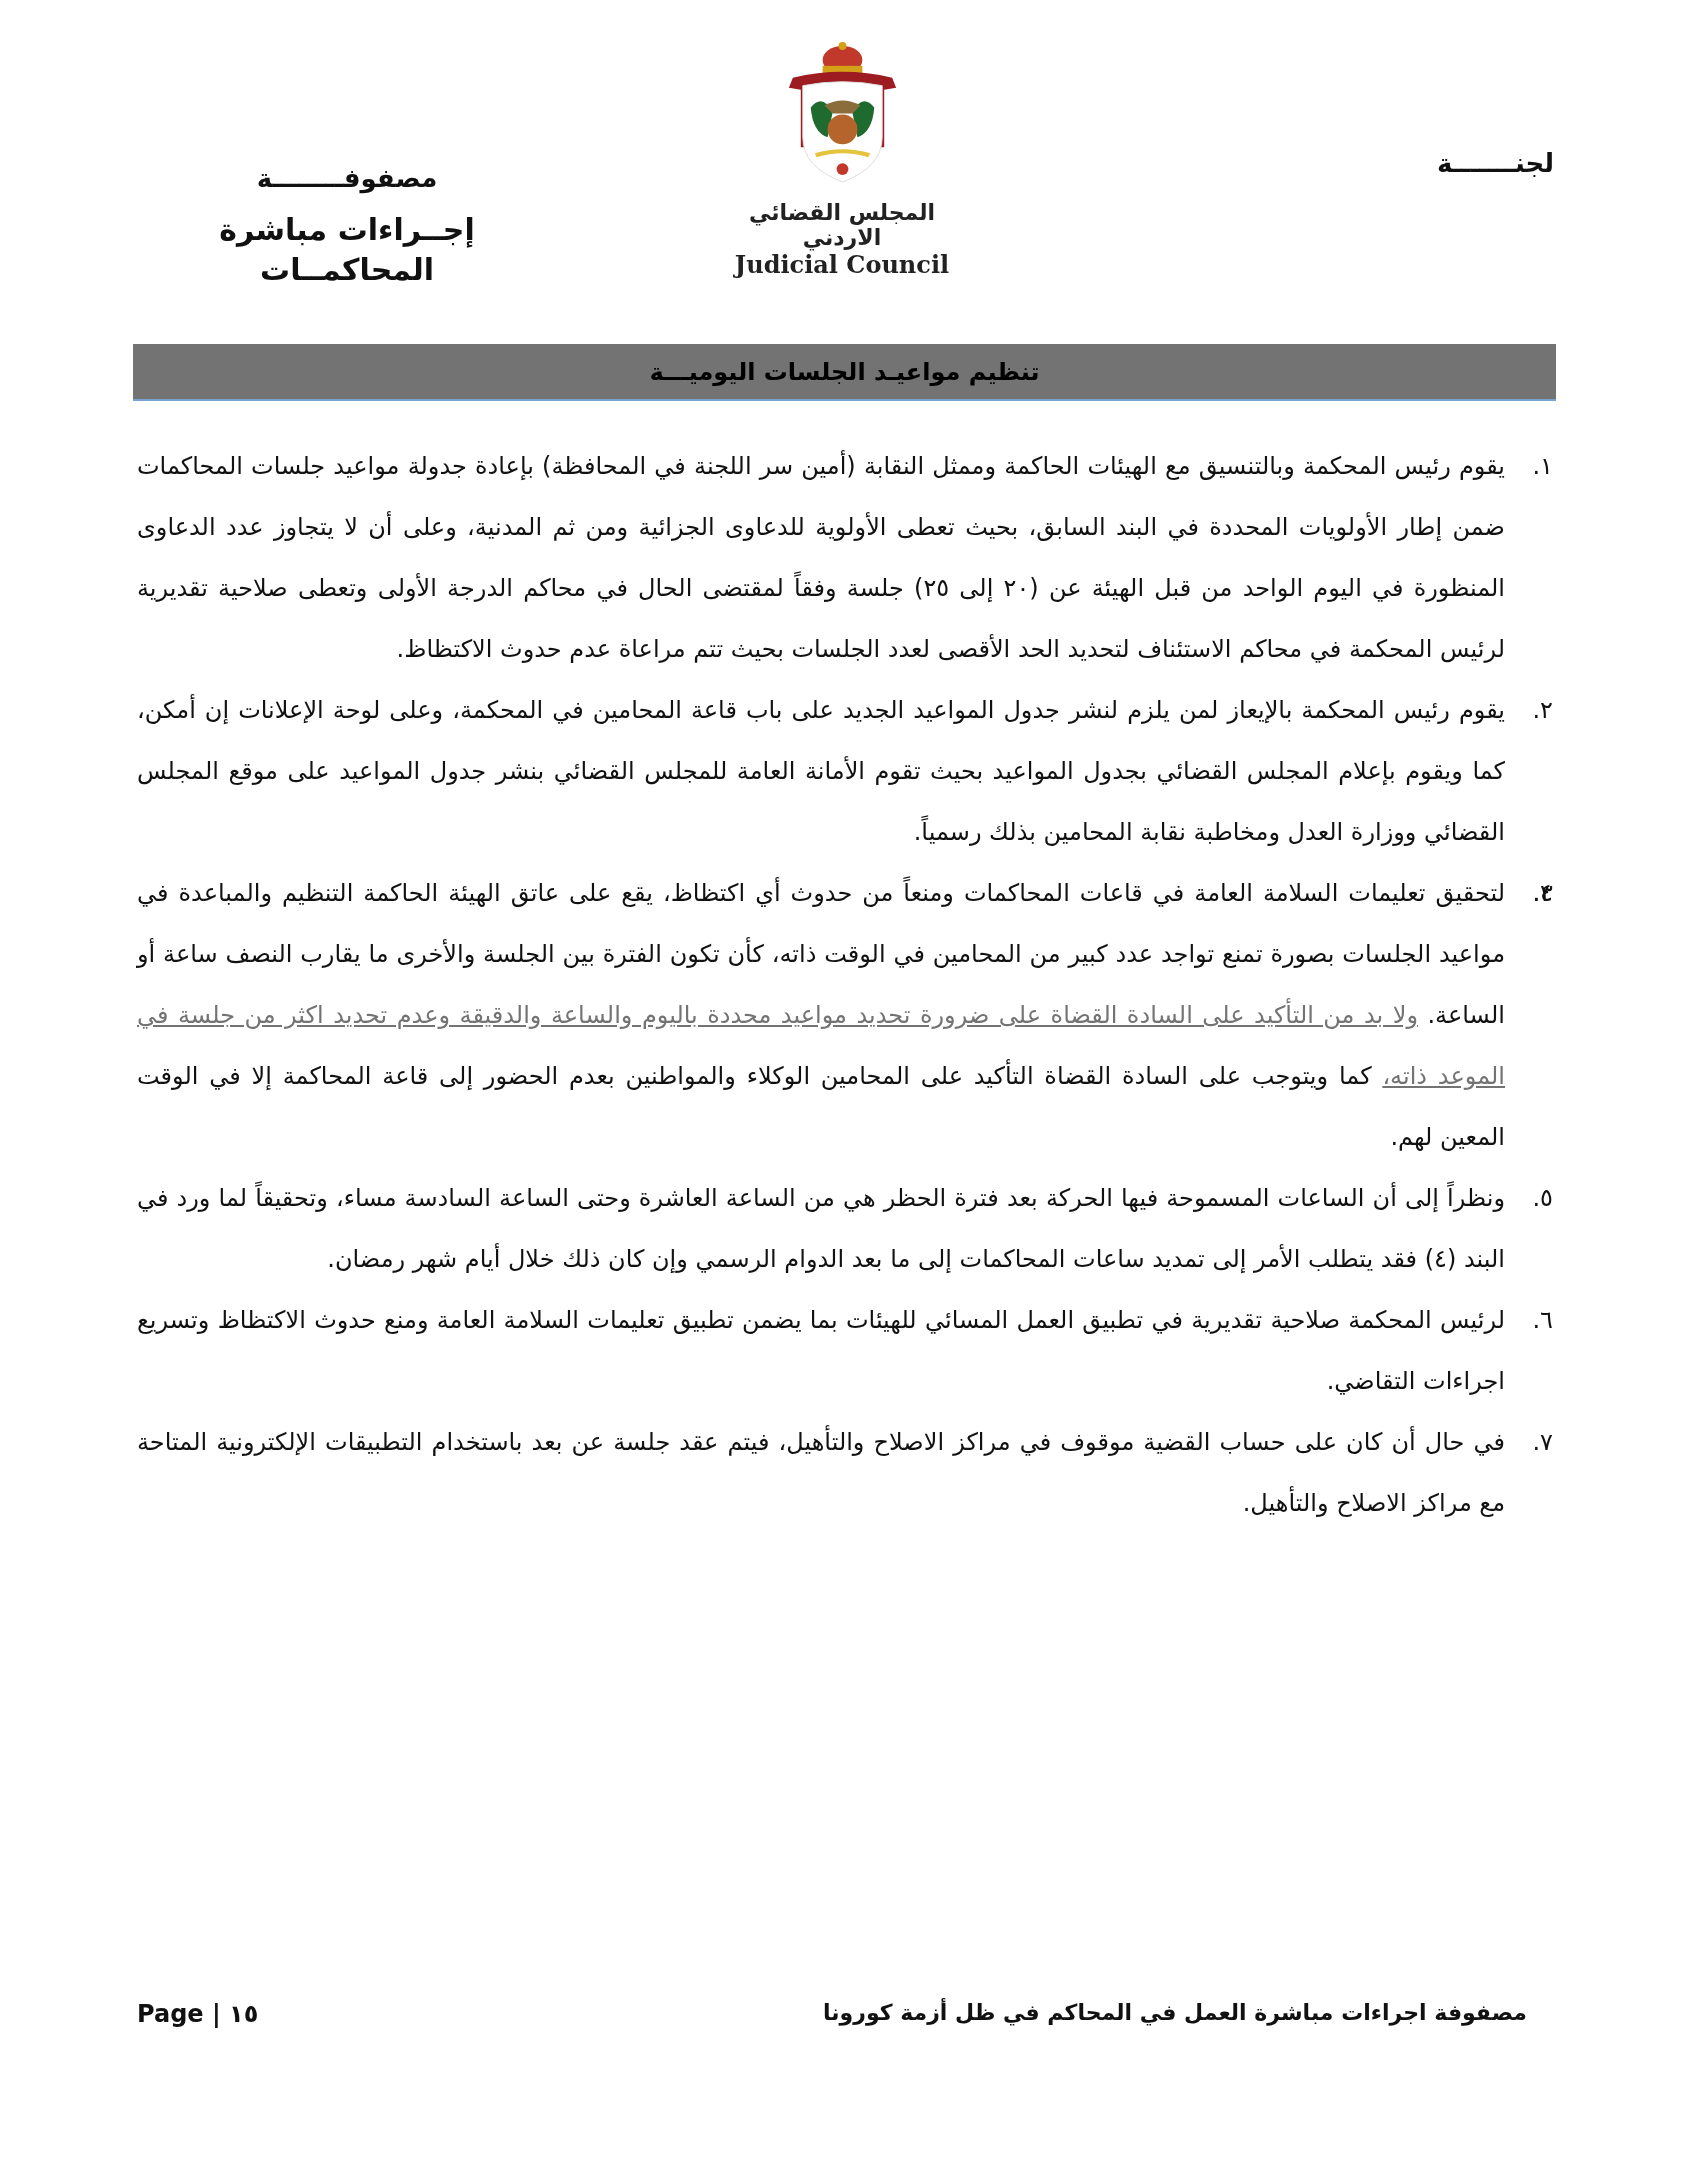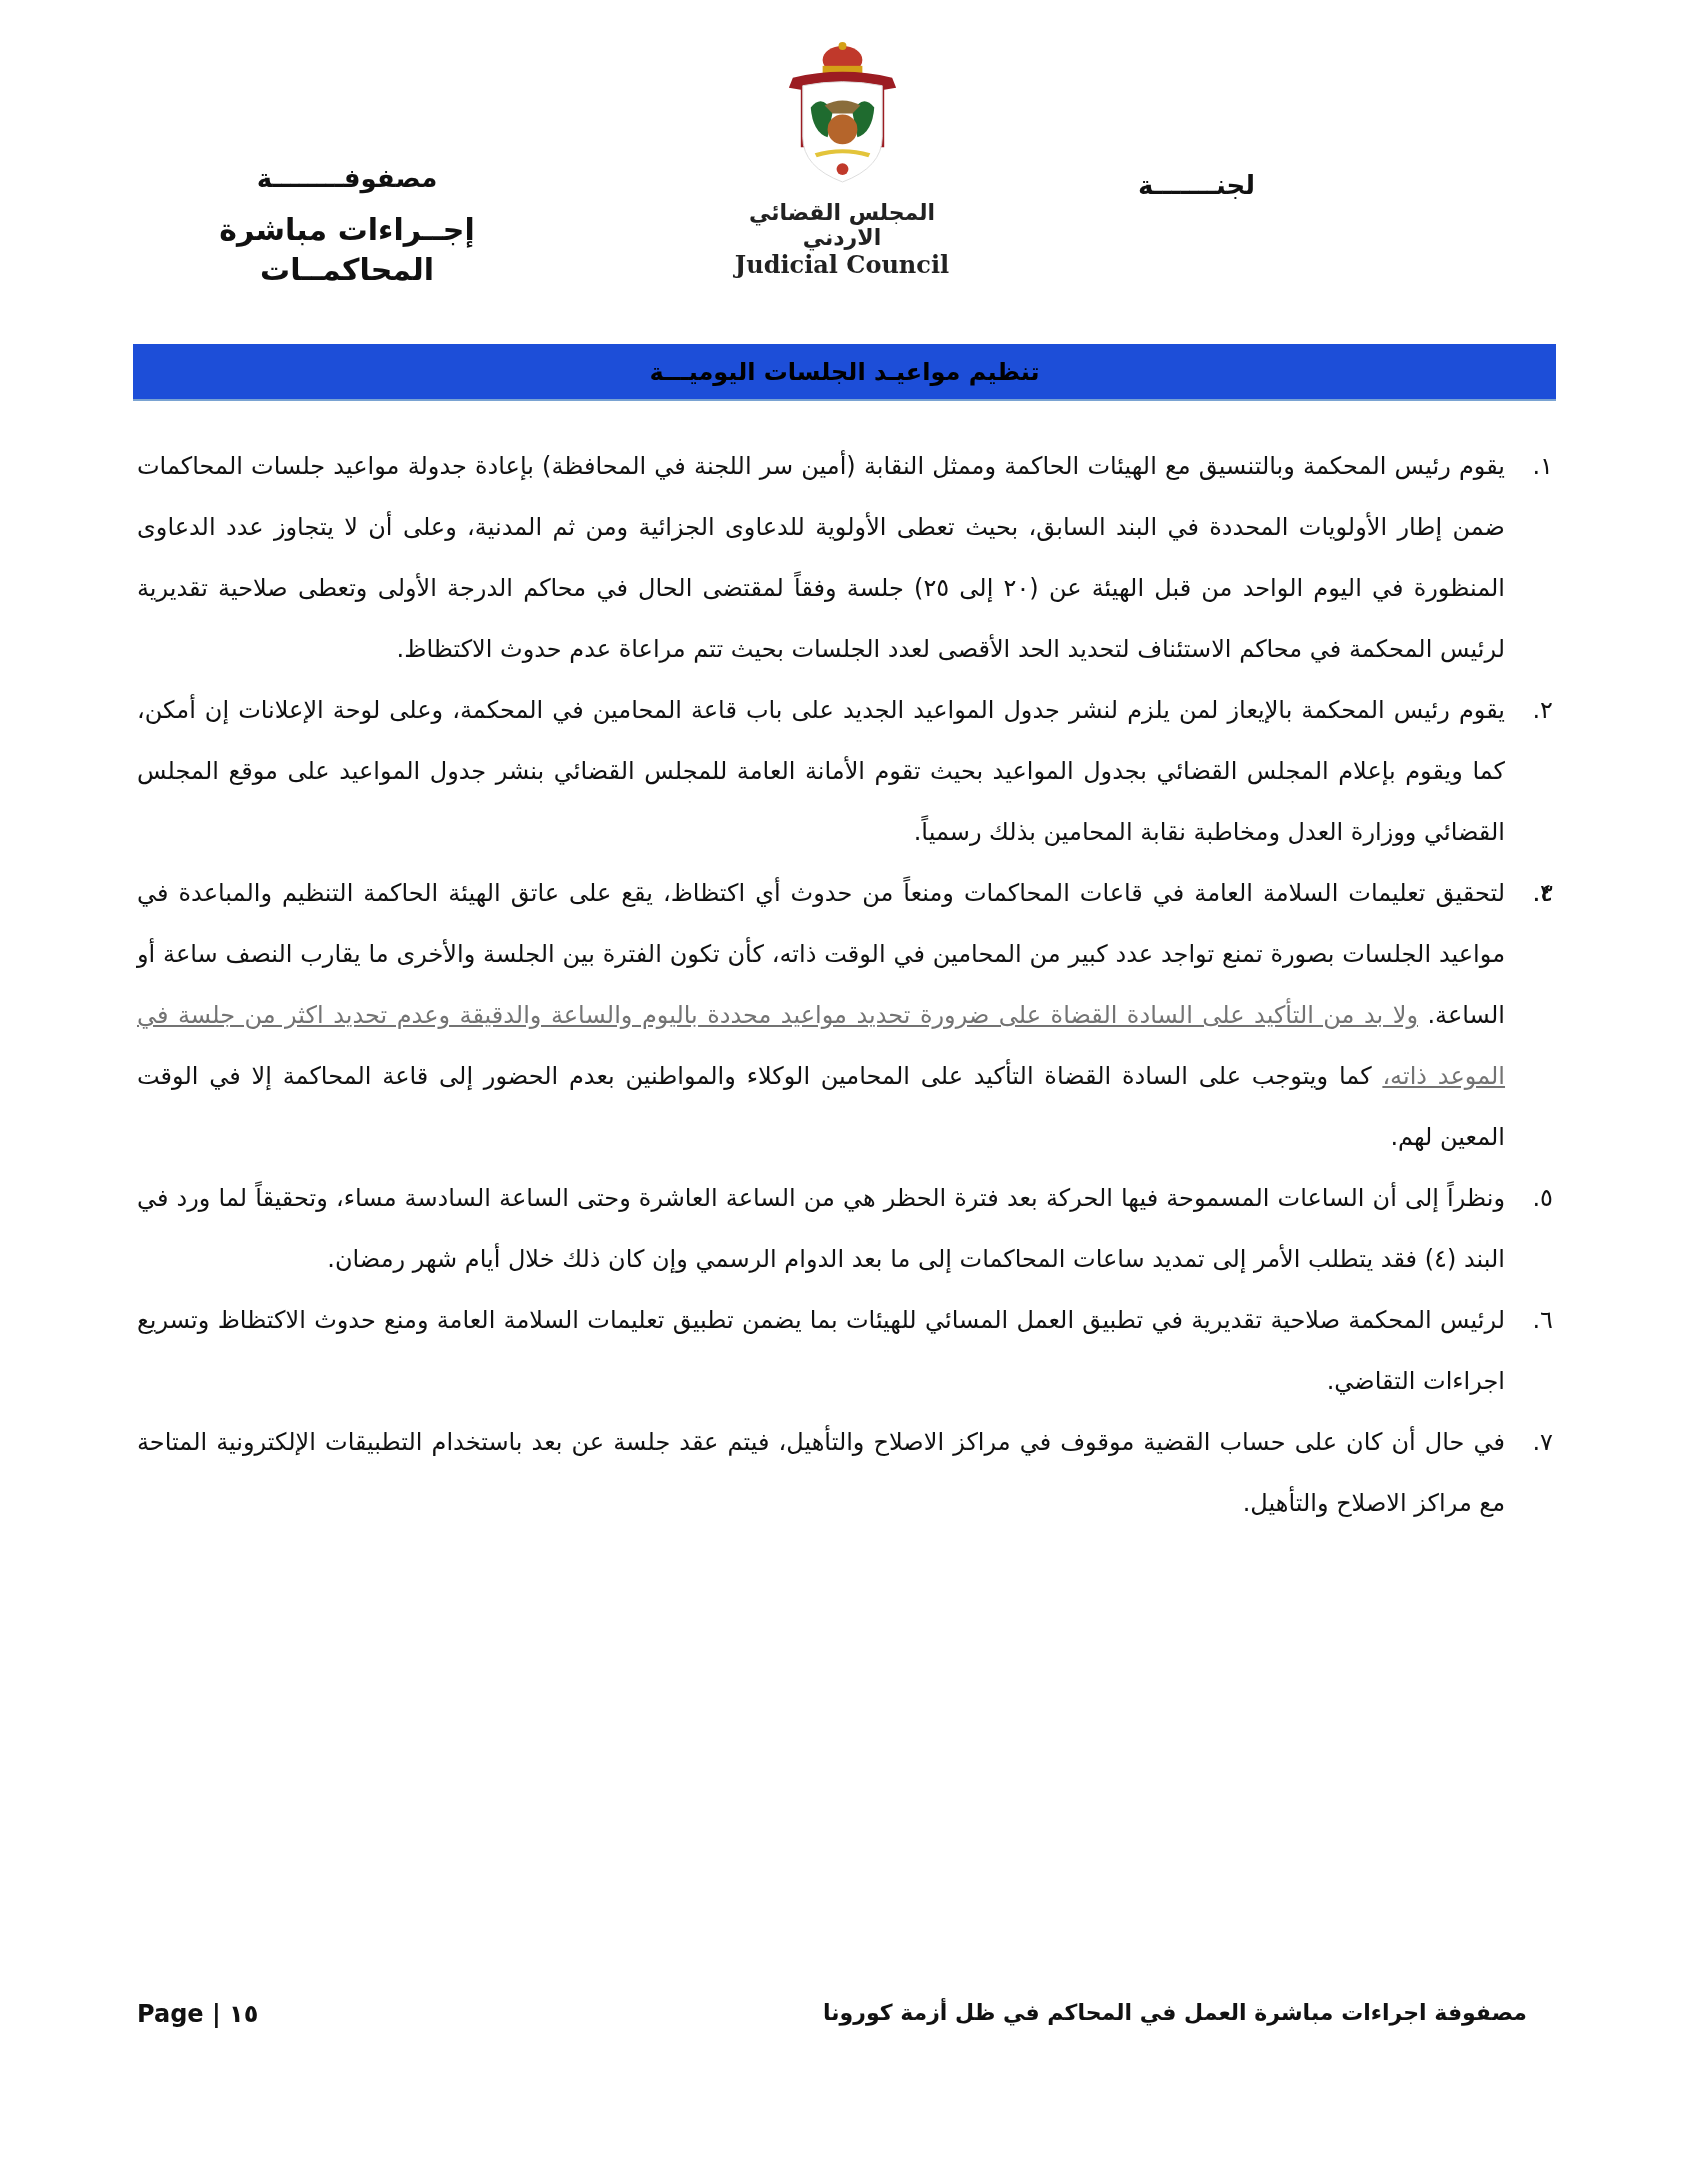--- a/index.html
+++ b/index.html
@@ -1,26 +1,26 @@
 <!DOCTYPE html>
 <html><head>
 <meta charset="utf-8">
 <style>
   html, body { margin: 0; padding: 0; background: #ffffff; }
   body { width: 1683px; height: 2178px; position: relative; overflow: hidden;
          font-family: "DejaVu Sans", "Liberation Sans", sans-serif; color: #111; }
-  .hdr-right { position: absolute; right: 129px; top: 165px; width: 416px; text-align: left; direction: rtl; }
+  .hdr-right { position: absolute; right: 129px; top: 143px; width: 416px; text-align: right; direction: rtl; }
   .hdr-left { position: absolute; left: 149px; top: 158px; width: 396px; text-align: center; direction: rtl; }
   .hdr-line1 { font-size: 26px; font-weight: bold; line-height: 40px; }
   .hdr-line2 { font-size: 30px; font-weight: bold; line-height: 40px; margin-top: 12px; }
   .logo { position: absolute; left: 728px; top: 38px; width: 228px; text-align: center; }
   .logo svg { display: block; margin: 0 auto; }
   .logo-ar { font-size: 22px; font-weight: bold; direction: rtl; margin-top: 13px; color: #222; }
   .logo-en { font-family: "DejaVu Serif", "Liberation Serif", serif; font-size: 24px; font-weight: bold; color: #222; }
-  .banner { position: absolute; left: 133px; top: 344px; width: 1423px; height: 55px; background: #1d4ed8;
+  .banner { position: absolute; left: 133px; top: 344px; width: 1423px; height: 55px; background: #737373;
             border-bottom: 2px solid #7aa3d2; display: flex; align-items: center; justify-content: center; }
   .banner span { font-size: 24px; font-weight: bold; direction: rtl; color: #000; }
   .content { position: absolute; left: 137px; top: 436px; width: 1416px; direction: rtl; }
   ol.items { list-style: none; margin: 0; padding: 0; }
   ol.items li { position: relative; padding-right: 48px; font-size: 24px; line-height: 61px; text-align: justify; margin-bottom: 0; }
   ol.items li .num { position: absolute; right: 0; top: 0; font-weight: normal; }
   .hl { color: #737373; font-weight: normal; text-decoration: underline; }
   .footer { position: absolute; left: 137px; top: 2000px; width: 1386px; height: 40px; }
   .footer-title { position: absolute; right: -4px; top: 0; direction: rtl; font-size: 22px; font-weight: bold; }
   .footer-page { position: absolute; left: 0; top: 0; font-size: 24px; font-weight: bold; direction: ltr; }

